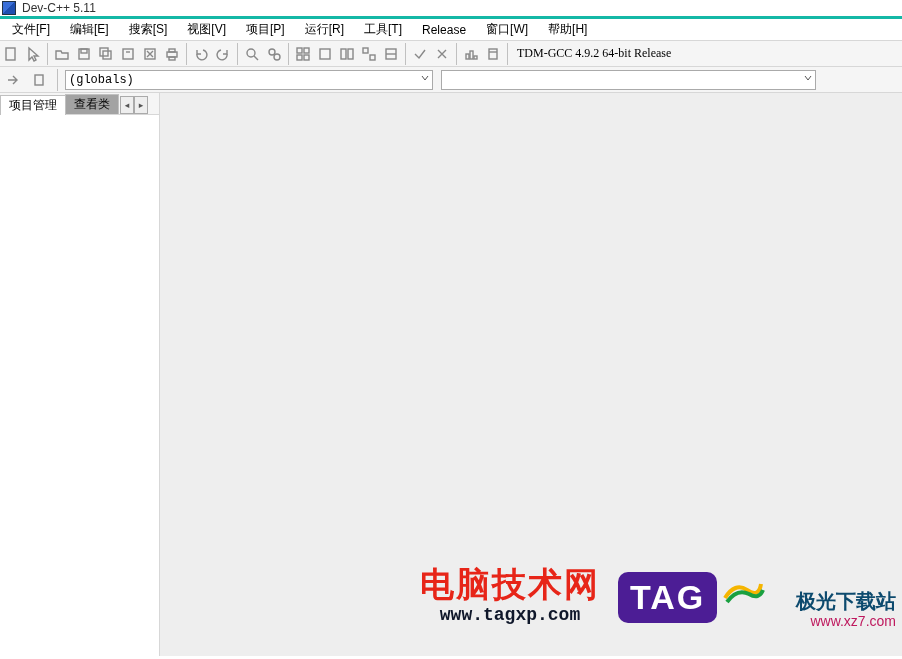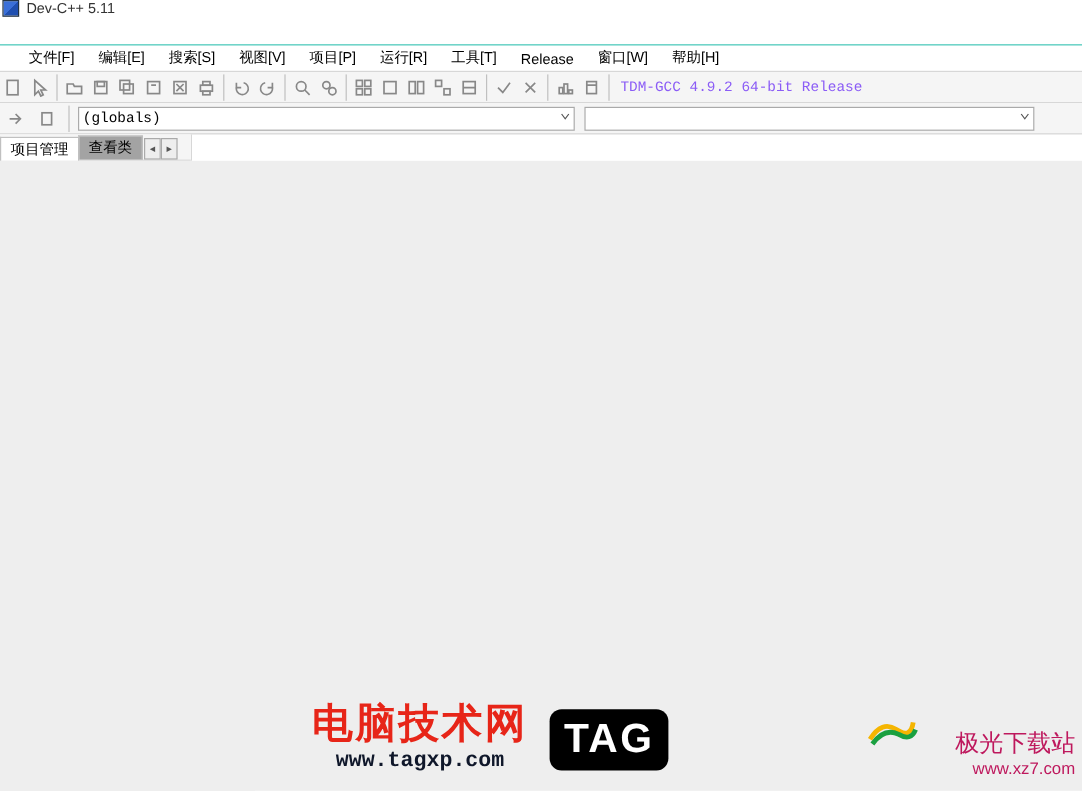--- a/index.html
+++ b/index.html
@@ -6,40 +6,40 @@
   body {
     font-family: "Microsoft YaHei", "SimSun", Tahoma, sans-serif;
     font-size: 12px;
     background: #fff;
     width: 902px;
     height: 659px;
     overflow: hidden;
     position: relative;
   }
   .titlebar {
-    height: 38px;
-    background: #fff;
-    display: flex;
-    align-items: flex-start;
+    height: 19px;
+    background: #fff;
+    display: flex;
+    align-items: center;
     padding-left: 2px;
-    border-bottom: 1px solid #14b8a6;
+    border-bottom: 3px solid #14b8a6;
   }
   .app-icon {
     width: 14px; height: 14px;
     background: linear-gradient(135deg,#3a6fd8 50%,#1f4fb0 50%);
     margin-right: 6px;
     border:1px solid #234;
   }
   .titlebar-text { color: #333; font-size: 12px; }
   .menubar {
     height: 22px;
     background: #fff;
     display: flex;
     align-items: center;
-    padding-left: 14px;
+    padding-left: 2px;
     border-bottom: 1px solid #d7d7d7;
   }
   .menu-item {
     padding: 2px 10px;
     cursor: default;
   }
   .toolbar {
     height: 26px;
     background: #f5f5f5;
     display: flex;
@@ -60,23 +60,23 @@
     align-items: center;
     justify-content: center;
     cursor: default;
     color: #888;
     border:1px solid transparent;
   }
   .tb-btn svg { width:16px; height:16px; }
   .tb-btn svg * { stroke:#888; fill:none; stroke-width:1.4; }
   .compiler-label {
     margin-left: 6px;
-    font-family: Liberation Mono, monospace;
+    font-family: Liberation Serif, serif;
     font-size: 12px;
-    color: #8b5cf6;
+    color: #000000;
   }
   .secondbar {
     height: 26px;
     background: #f5f5f5;
     display: flex;
     align-items: center;
     border-bottom: 1px solid #d7d7d7;
     gap:4px;
     padding-left:2px;
   }
@@ -90,26 +90,25 @@
     font-family: "Courier New", monospace;
     font-size: 12px;
     position: relative;
   }
   .combo .arrow {
     position: absolute;
     right: 2px;
     top: 50%;
     transform: translateY(-50%);
   }
-  .combo1 { width: 414px; }
+  .combo1 { width: 368px; }
   .combo2 { width: 375px; margin-left:4px;}
   .main-area {
     display: flex;
     height: calc(100% - 96px);
-    flex-direction: column;
   }
   .sidebar {
     width: 160px;
     background: #fff;
     border-right: 1px solid #d7d7d7;
     display:flex;
     flex-direction:column;
   }
   .tabstrip {
     display:flex;
@@ -167,34 +166,34 @@
     text-align:center;
     line-height:1.1;
     font-family:Liberation Mono, monospace;
   }
   .wm-red .l1 { color:#e72518; font-weight:900; font-size:34px; letter-spacing:2px;}
   .wm-red .l2 { color:#0f172a; font-size:18px; font-weight:600;}
   .wm-tag {
     display:flex;align-items:center;
   }
   .wm-tag .box {
-    background:#000000;color:#fff;font-weight:900;font-size:34px;
+    background:#4c1d95;color:#fff;font-weight:900;font-size:34px;
     padding:6px 12px;border-radius:10px;letter-spacing:2px;
   }
   .wm-jg {
     position:absolute;
     bottom:26px;
     right:6px;
     text-align:right;
     line-height:1.2;
   }
   .wm-jg .swirl {
     width:44px;height:32px;display:inline-block;
   }
-  .wm-jg .t1 {color:#be185d;font-size:20px;font-weight:400;margin-left:28px;}
+  .wm-jg .t1 {color:#0c4a6e;font-size:20px;font-weight:700;margin-left:28px;}
   .wm-jg .t2 {color:#be185d;font-size:14px;}
 </style>
 </head>
 <body>
 
 <div class="titlebar">
   <div class="app-icon"></div>
   <div class="titlebar-text">Dev-C++ 5.11</div>
 </div>
 

